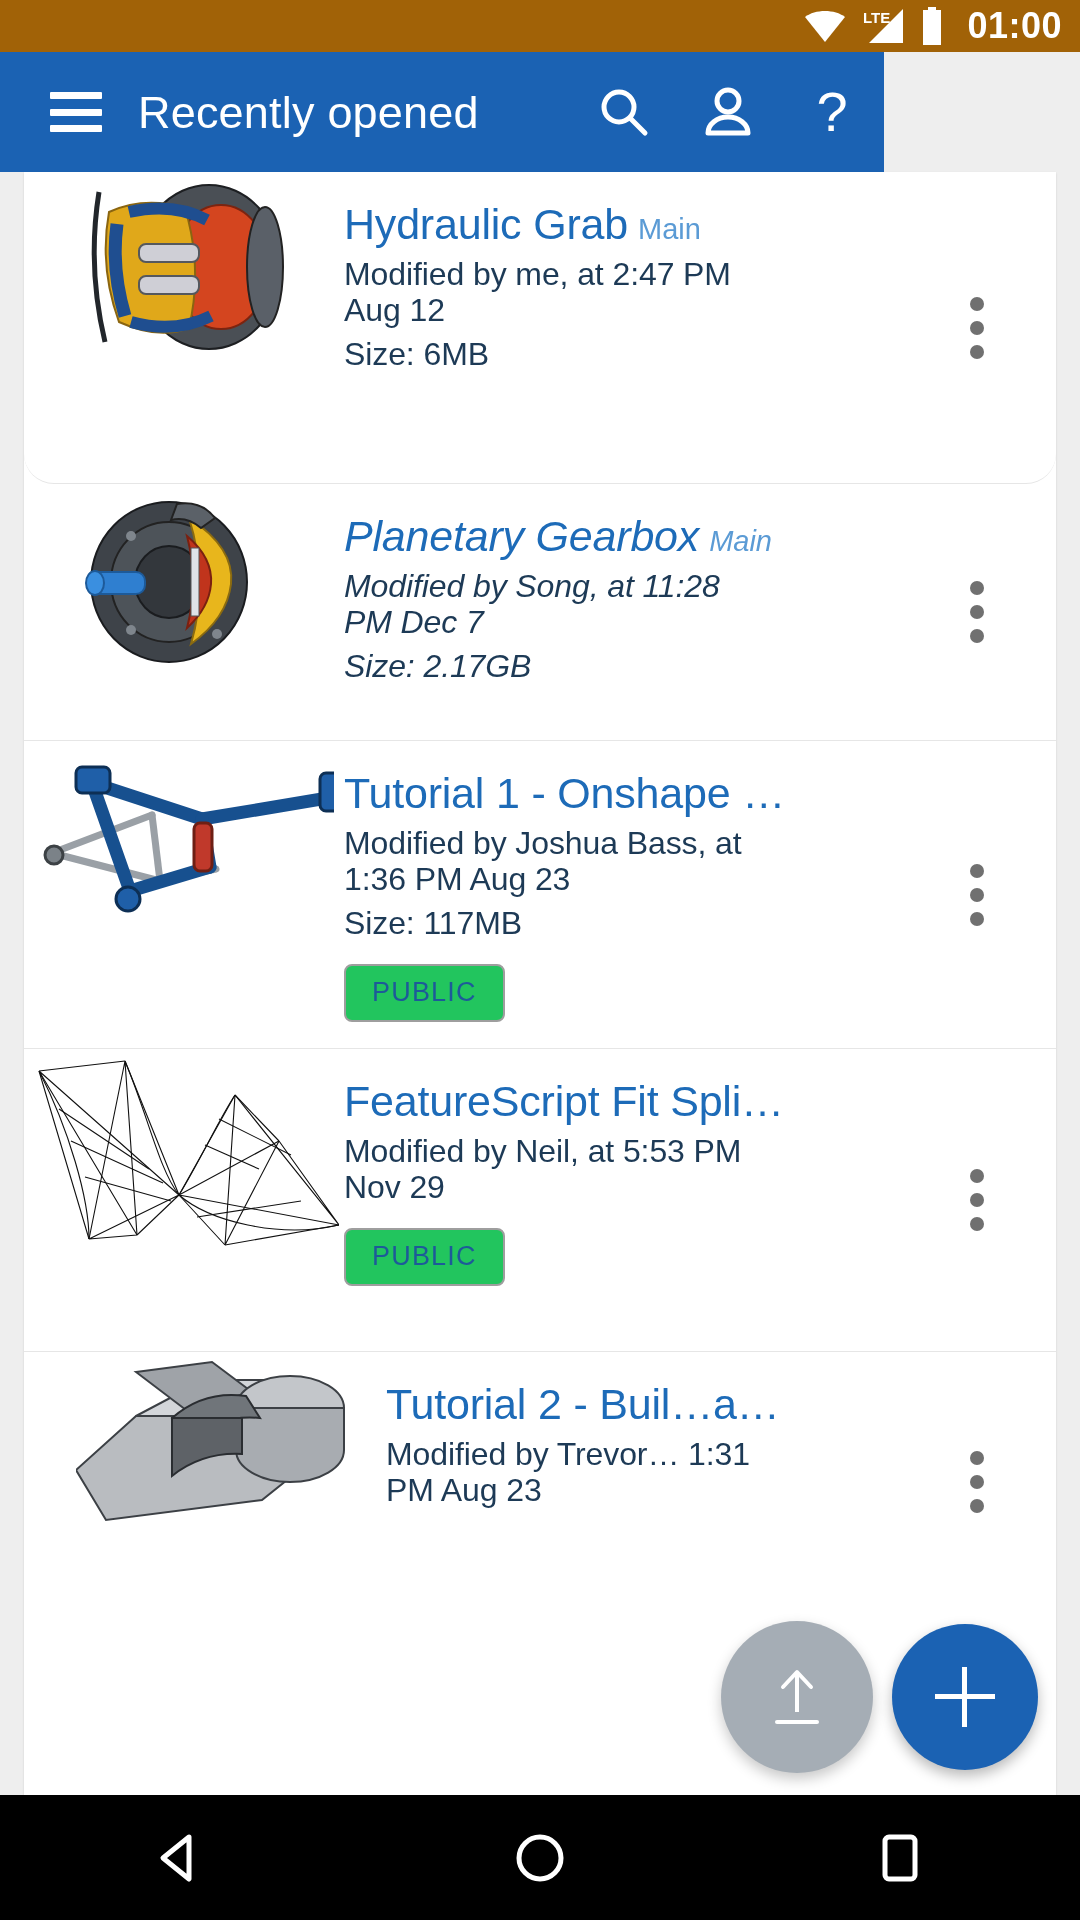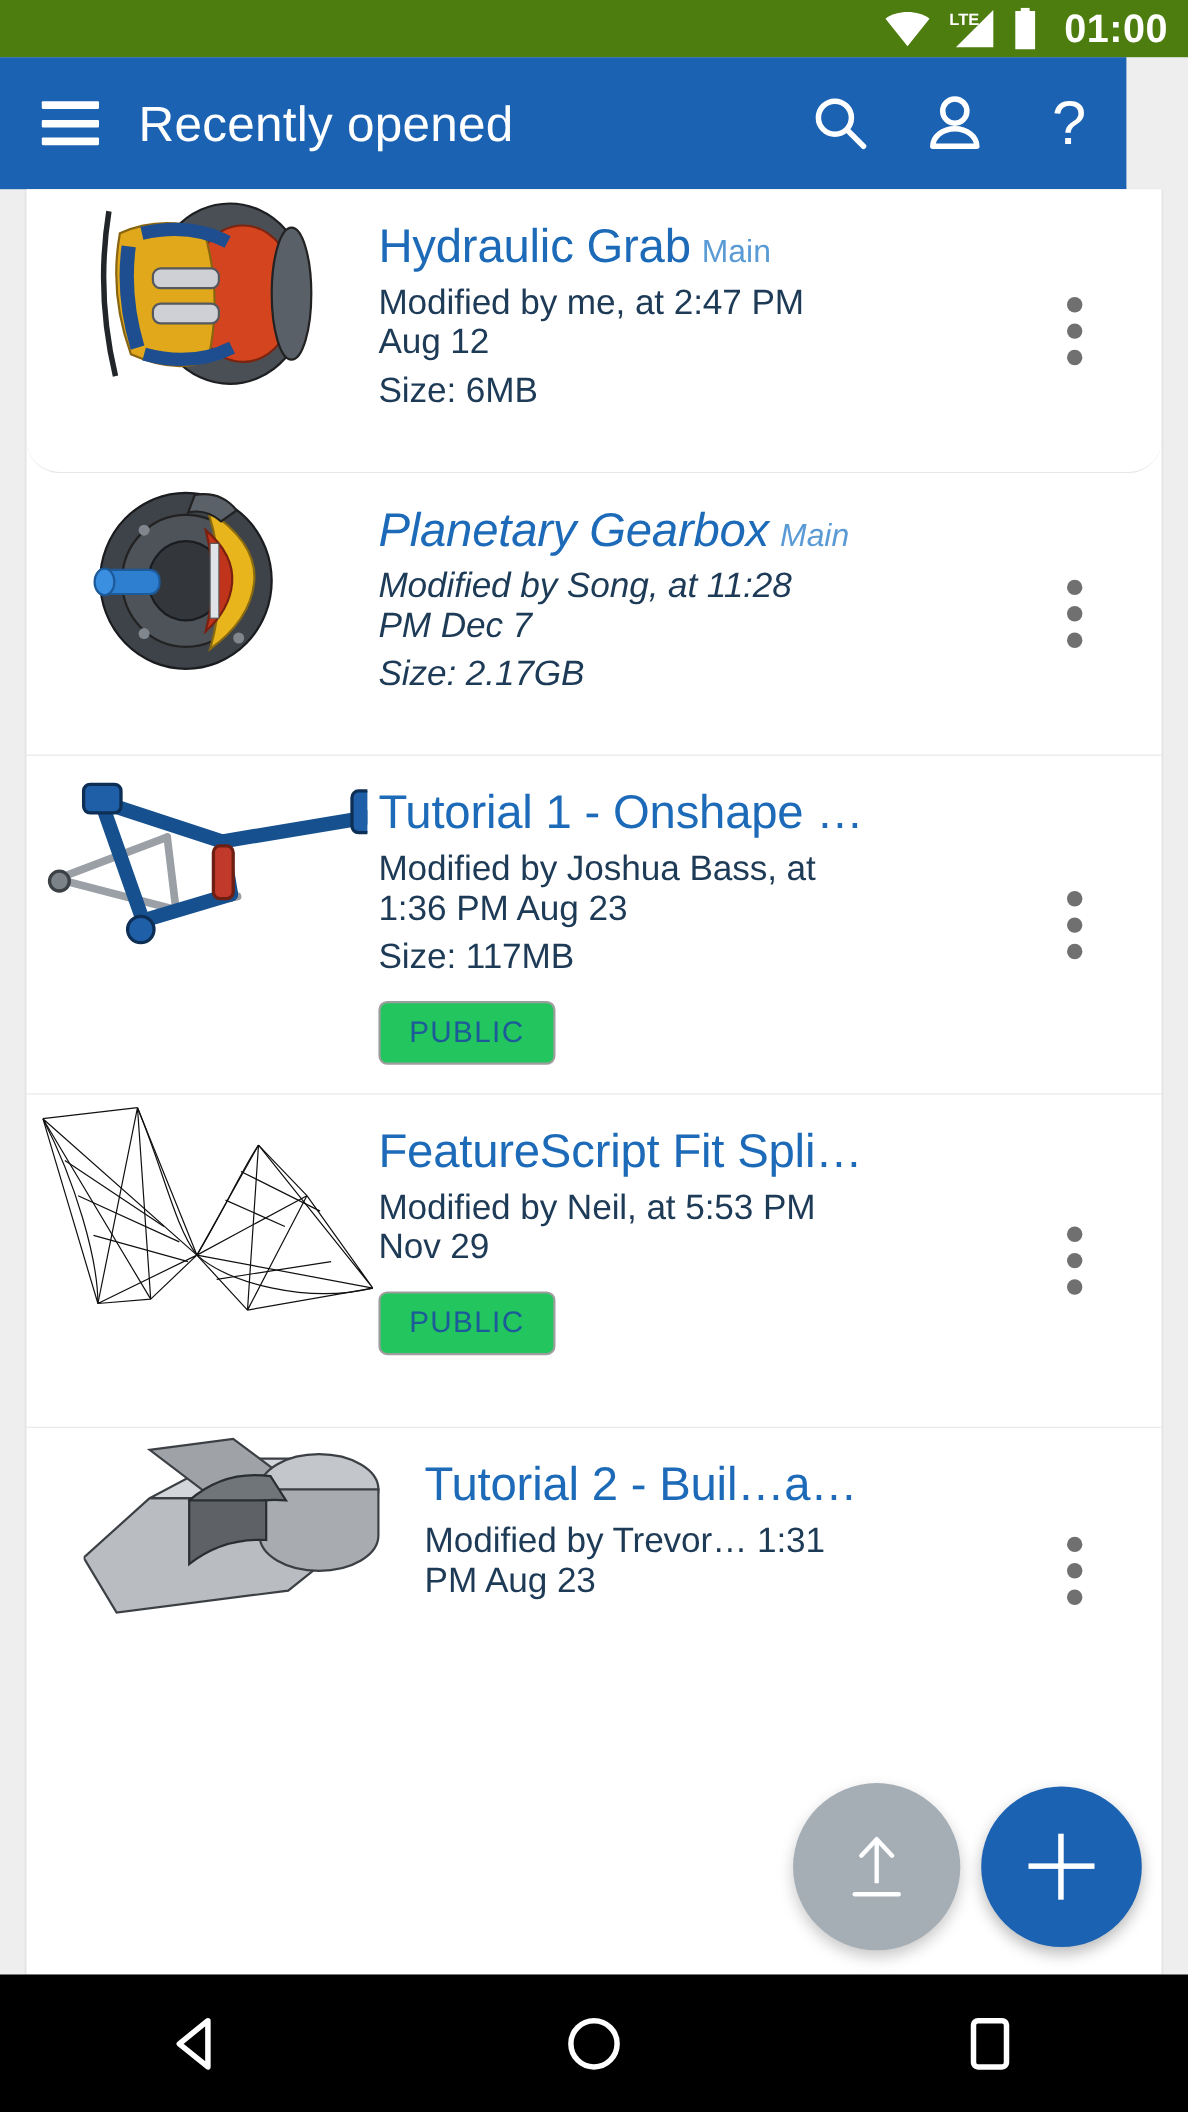--- a/index.html
+++ b/index.html
@@ -7,35 +7,35 @@
     width: 1080px; height: 1920px;
     background: #000;
     font-family: "Liberation Sans", sans-serif;
     overflow: hidden;
   }
   #screen { position: relative; width: 1080px; height: 1920px; background: #eeeeee; }
 
   
   .statusbar {
     position: absolute; top: 0; left: 0; width: 1080px; height: 52px;
-    background: #4d7c0f;
+    background: #a16207;
     display: flex; align-items: center; justify-content: flex-end;
     padding-right: 18px;
   }
   .status-icons { display: flex; align-items: center; gap: 14px; }
   .si { display: block; }
   .clock {
     color: #ffffff; font-size: 36px; font-weight: 600; letter-spacing: 0.5px;
     margin-left: 10px; line-height: 1;
   }
 
   
   .appbar {
-    position: absolute; top: 52px; left: 0; width: 1024px; height: 120px;
-    background: #1b62b3; display: flex; align-items: center;
+    position: absolute; top: 52px; left: 0; width: 884px; height: 120px;
+    background: #1b62b3; display: flex; align-items: center; padding-left: 12px;
   }
   .hamburger {
     width: 52px; height: 40px; margin-left: 38px; margin-right: 36px;
     display: flex; flex-direction: column; justify-content: space-between;
     cursor: pointer;
   }
   .hamburger span { display: block; height: 7px; background: #fff; border-radius: 1px; width: 100%; }
   .appbar-title {
     color: #ffffff; font-size: 45px; font-weight: 400; letter-spacing: 0.2px;
     flex: 1; line-height: 1;
@@ -159,21 +159,21 @@
         </svg>
       </div>
       <div class="iconbtn">
         <span class="qmark">?</span>
       </div>
     </div>
   </div>
 
   <div class="list-card">
 
-    <div class="row" style="height:258px;border-radius:30px;">
+    <div class="row" style="height:312px;border-radius:30px;">
       <div class="thumb">
         <svg width="230" height="190" viewBox="0 0 230 190">
           <ellipse cx="140" cy="95" rx="72" ry="82" fill="#4a4f55" stroke="#1d1f22" stroke-width="2"></ellipse>
           <ellipse cx="152" cy="95" rx="48" ry="62" fill="#d4451f" stroke="#7c2410" stroke-width="2"></ellipse>
           <path d="M40 40 q-10 55 10 110 q40 18 70 6 q14 -60 -4 -120 q-40 -12 -76 4Z" fill="#e0a81a" stroke="#8a6510" stroke-width="2"></path>
           <path d="M48 52 q-6 45 8 92" stroke="#1f4e90" stroke-width="13" fill="none"></path>
           <path d="M60 40 q44 -10 78 8" stroke="#1f4e90" stroke-width="12" fill="none"></path>
           <path d="M62 150 q44 12 80 -6" stroke="#1f4e90" stroke-width="12" fill="none"></path>
           <rect x="70" y="72" width="60" height="18" rx="7" fill="#cfcfd6" stroke="#55585d" stroke-width="2"></rect>
           <rect x="70" y="104" width="60" height="18" rx="7" fill="#cfcfd6" stroke="#55585d" stroke-width="2"></rect>

